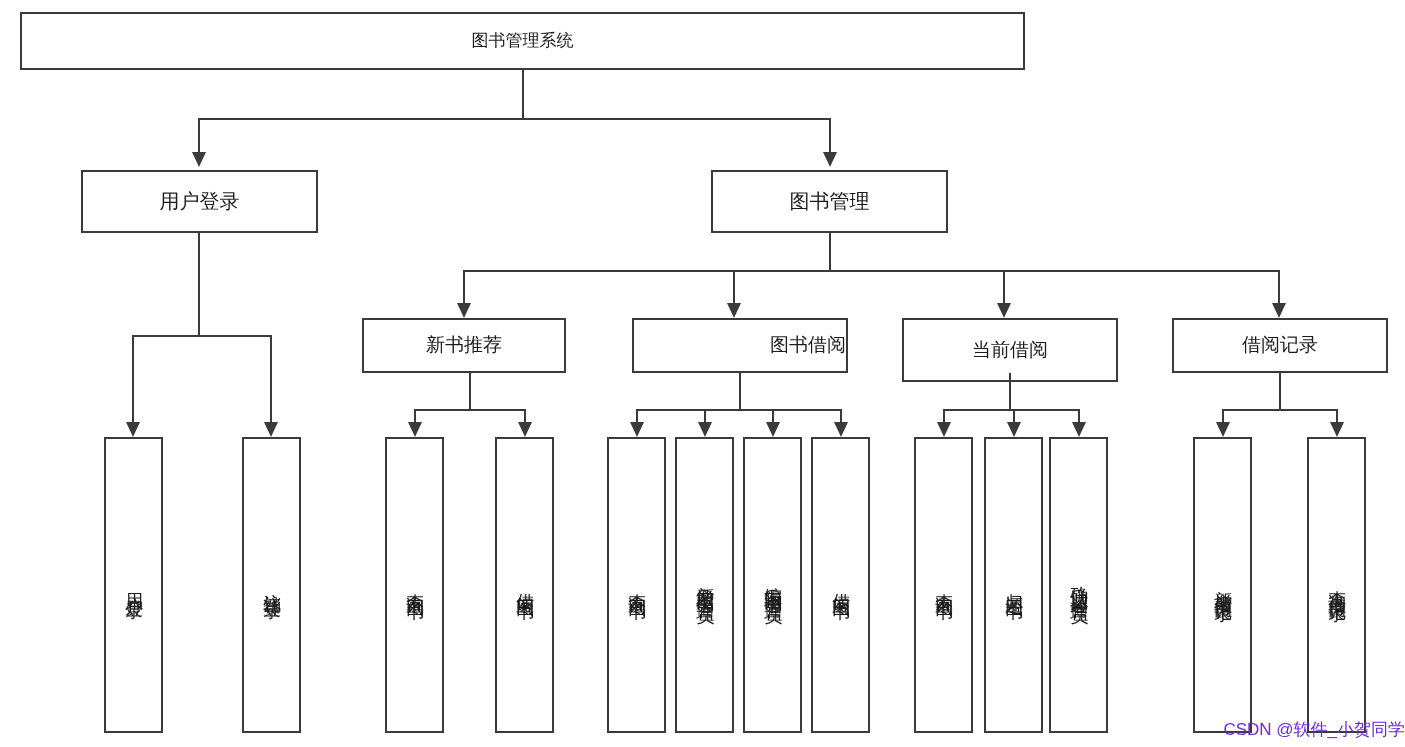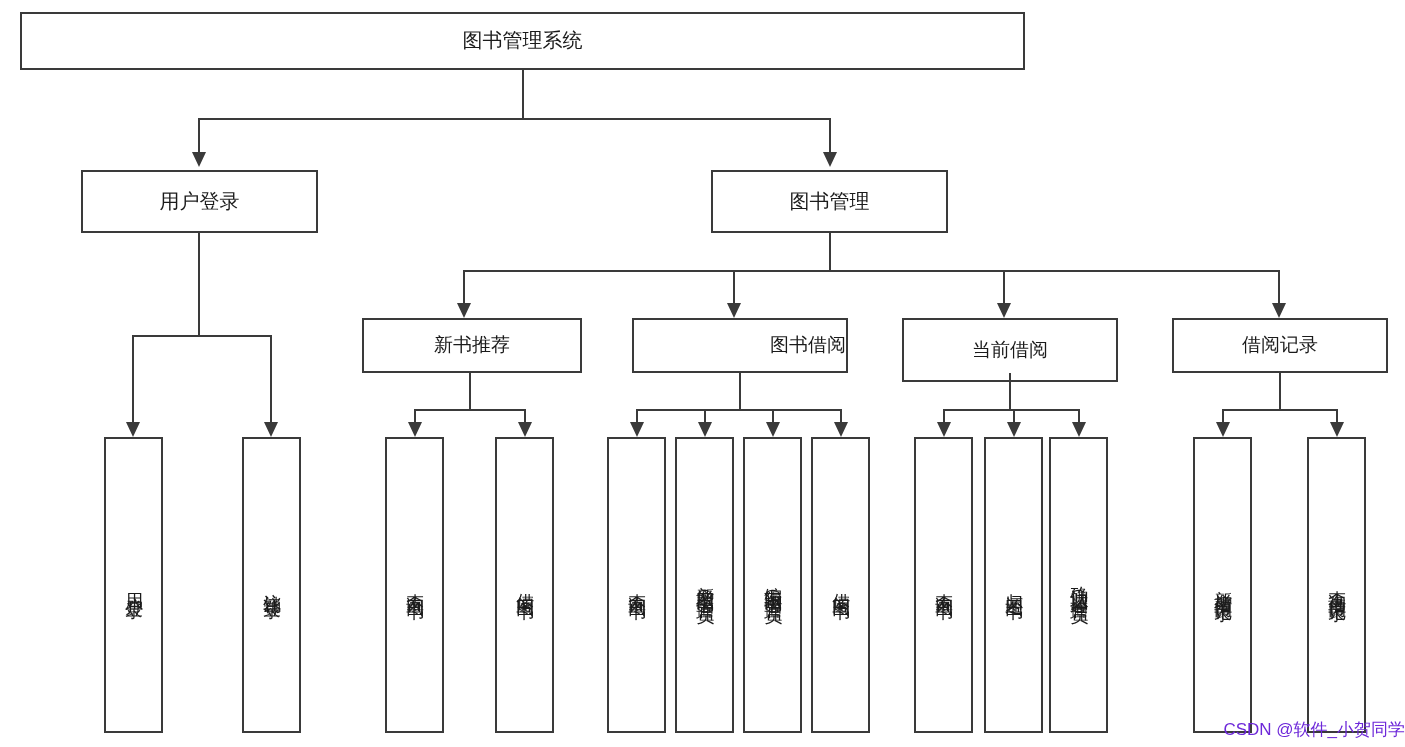--- a/index.html
+++ b/index.html
@@ -24,21 +24,21 @@
     background: #ffffff;
     border: 2px solid #3a3a3a;
     display: flex;
     align-items: center;
     justify-content: center;
     color: #1b1b1b;
     line-height: 1.18;
     text-align: center;
   }
   .node.root {
-    font-size: 20px;
+    font-size: 17px;
   }
   .node.lvl2 {
     font-size: 20px;
   }
   .node.lvl3 {
     font-size: 19px;
   }
   
   .node.leaf {
     font-size: 18px;
@@ -110,21 +110,21 @@
   <div class="hline" style="left:463px; top:270px; width:817px;"></div>
   <div class="vline" style="left:463px; top:270px; height:33px;"></div>
   <div class="arrow" style="left:457px; top:303px;"></div>
   <div class="vline" style="left:733px; top:270px; height:33px;"></div>
   <div class="arrow" style="left:727px; top:303px;"></div>
   <div class="vline" style="left:1003px; top:270px; height:33px;"></div>
   <div class="arrow" style="left:997px; top:303px;"></div>
   <div class="vline" style="left:1278px; top:270px; height:33px;"></div>
   <div class="arrow" style="left:1272px; top:303px;"></div>
 
-  <div class="node lvl3" style="left:362px; top:318px; width:220px; height:55px;">
+  <div class="node lvl3" style="left:362px; top:318px; width:204px; height:55px;">
     <span>新书推荐</span>
   </div>
   <div class="node lvl3" style="left:632px; top:318px; width:216px; height:55px;justify-content:flex-end;">
     <span>图书借阅</span>
   </div>
   <div class="node lvl3" style="left:902px; top:318px; width:216px; height:64px;">
     <span>当前借阅</span>
   </div>
   <div class="node lvl3" style="left:1172px; top:318px; width:216px; height:55px;">
     <span>借阅记录</span>

